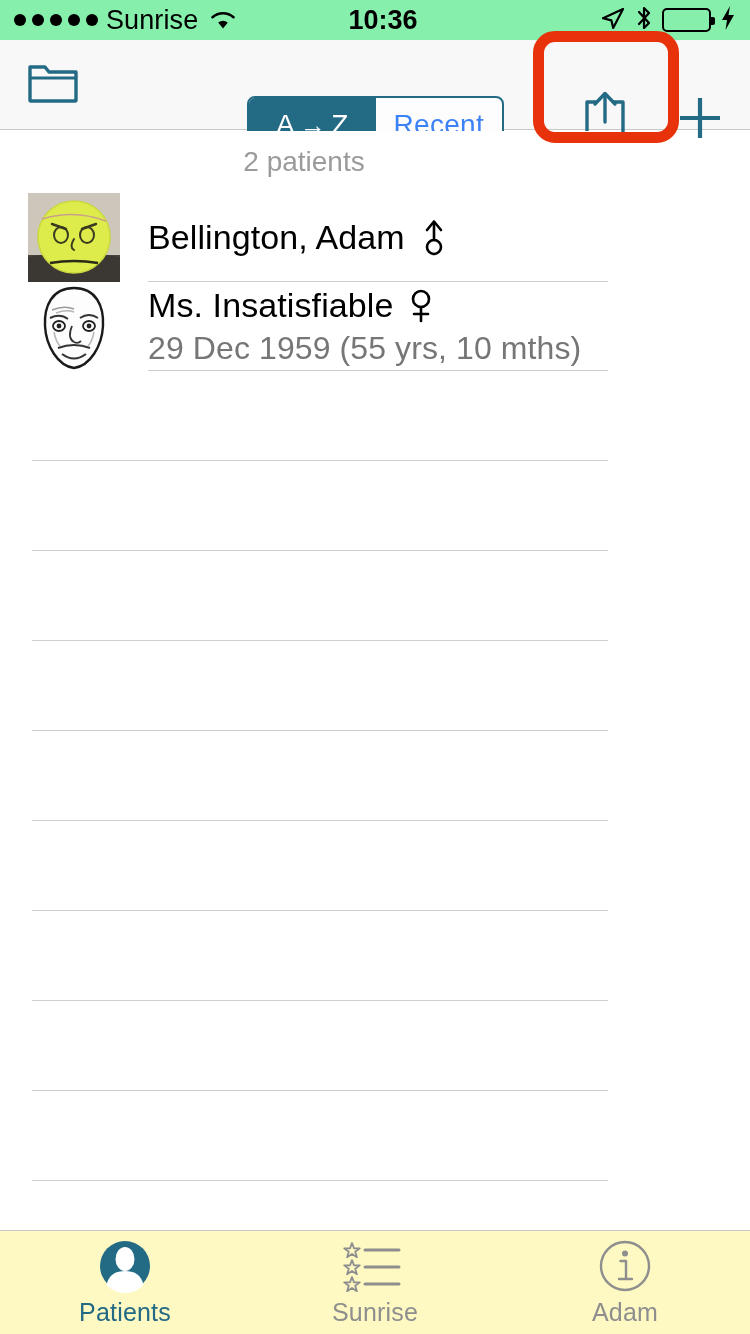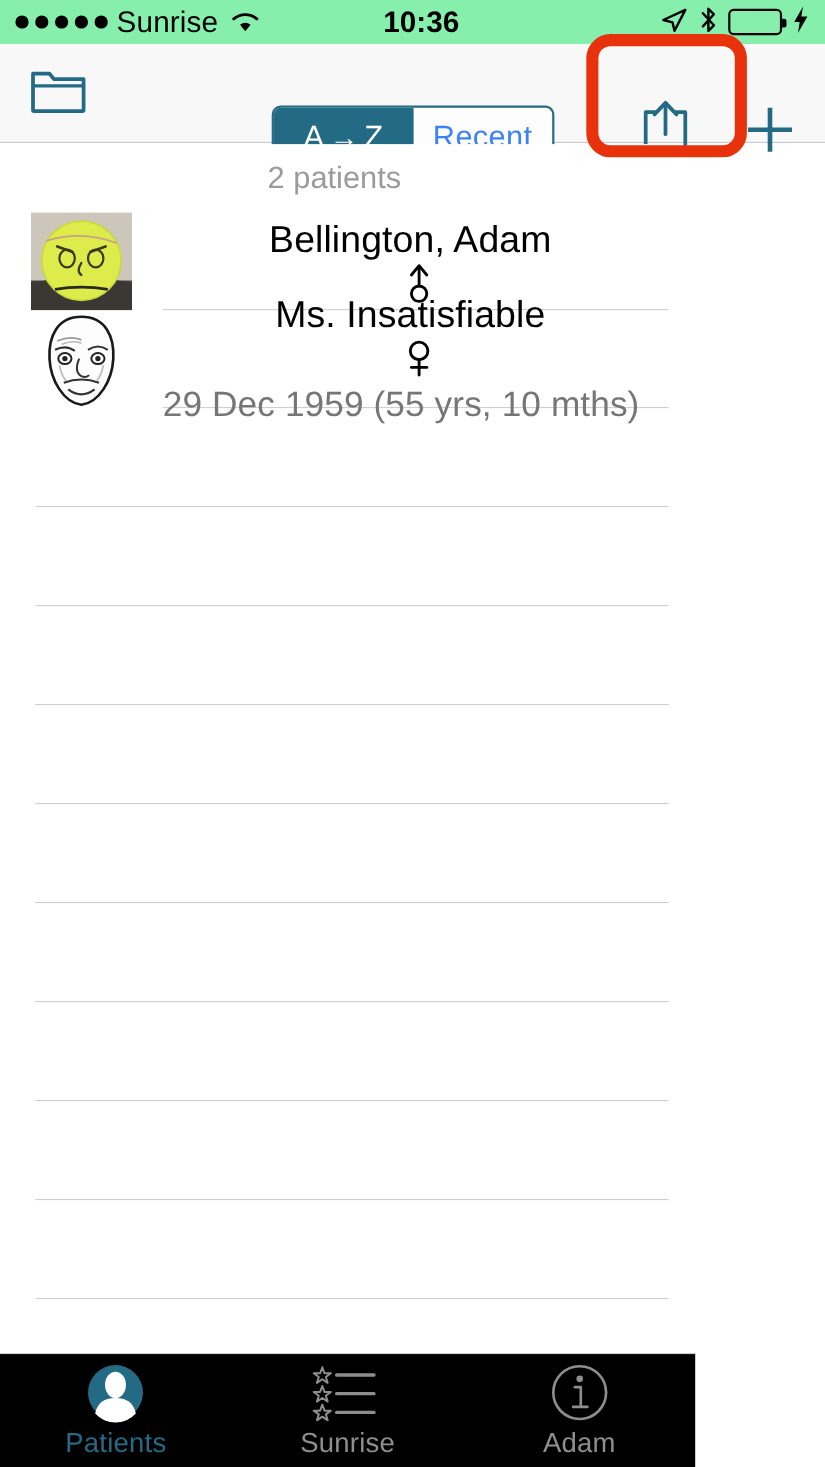--- a/index.html
+++ b/index.html
@@ -197,21 +197,20 @@
     box-sizing: border-box;
     padding-right: 10px;
   }
   .row-body.single { justify-content: center; }
   .row-name {
     display: flex;
     align-items: center;
     font-size: 34px;
     color: #000;
     letter-spacing: 0.1px;
-    flex-direction: column;
   }
   .gender {
     margin-left: 16px;
     display: inline-flex;
     align-items: center;
   }
   .row-sub {
     font-size: 32px;
     color: #767676;
     margin-top: 5px;
@@ -220,22 +219,22 @@
   .empty-row {
     height: 89px;
     margin-left: 32px;
     border-bottom: 1px solid #cfcfcf;
   }
 
   
   .tab-bar {
     position: absolute;
     left: 0; bottom: 0;
-    width: 632px; height: 104px;
-    background: #000000;
+    width: 750px; height: 104px;
+    background: #fef9c3;
     border-top: 1px solid #c9c9c9;
     display: flex;
     box-sizing: border-box;
   }
   .tab {
     flex: 1;
     display: flex;
     flex-direction: column;
     align-items: center;
     justify-content: center;

